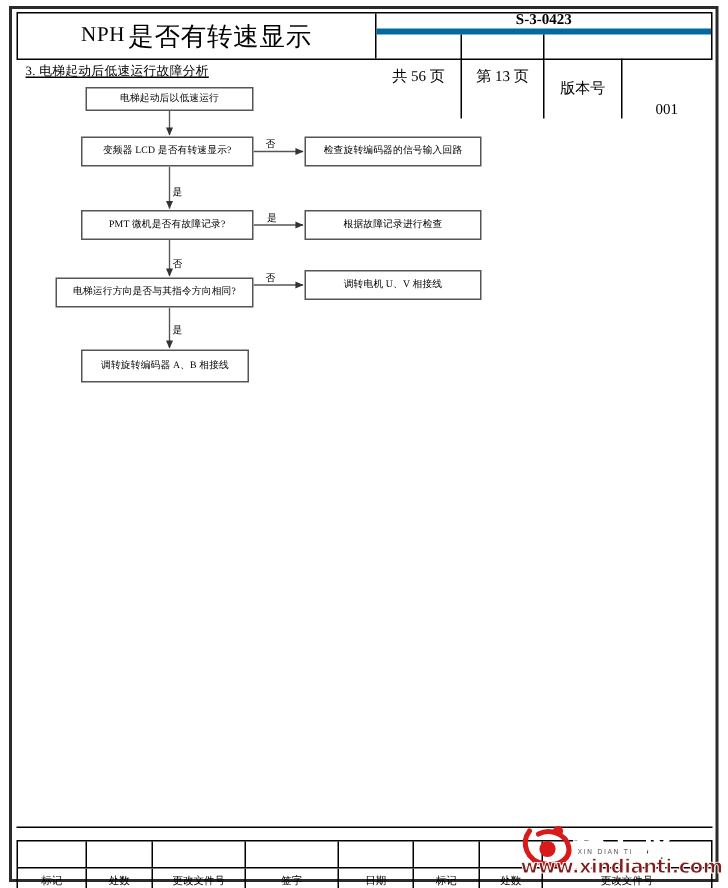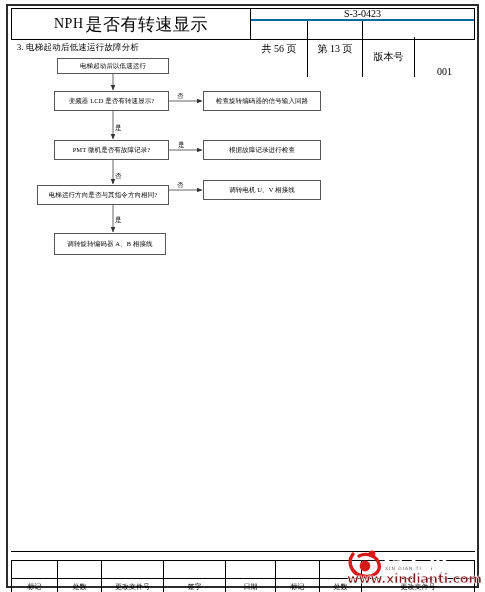--- a/index.html
+++ b/index.html
@@ -58,27 +58,28 @@
     font-size: 14px;
     margin-right: 2px;
   }
   .header-right {
     flex: 1;
     display: flex;
     flex-direction: column;
   }
   .header-code {
     height: 14px;
-    border-bottom: 2px solid #0369a1;
+    border-bottom: 4px solid #0369a1;
     box-sizing: border-box;
     display: flex;
     align-items: center;
     justify-content: center;
     font-size: 10px;
     line-height: 1;
+    font-weight: bold;
   }
   .header-meta {
     flex: 1;
     display: flex;
   }
   .header-meta > div {
     display: flex;
     align-items: center;
     justify-content: center;
     font-size: 10px;
@@ -91,20 +92,21 @@
   .hm-page  { width: 55px; }
   .hm-vlbl  { width: 52px; margin-top: 16px; }
   .hm-vval  { flex: 1; margin-top: 45px; }
 
   
   .section-heading {
     position: absolute;
     left: 17px;
     top: 42px;
     font-size: 8.5px;
+    text-decoration: underline;
     white-space: nowrap;
     letter-spacing: 0.2px;
   }
 
   
   #flow {
     position: absolute;
     left: 0;
     top: 0;
     width: 485px;

